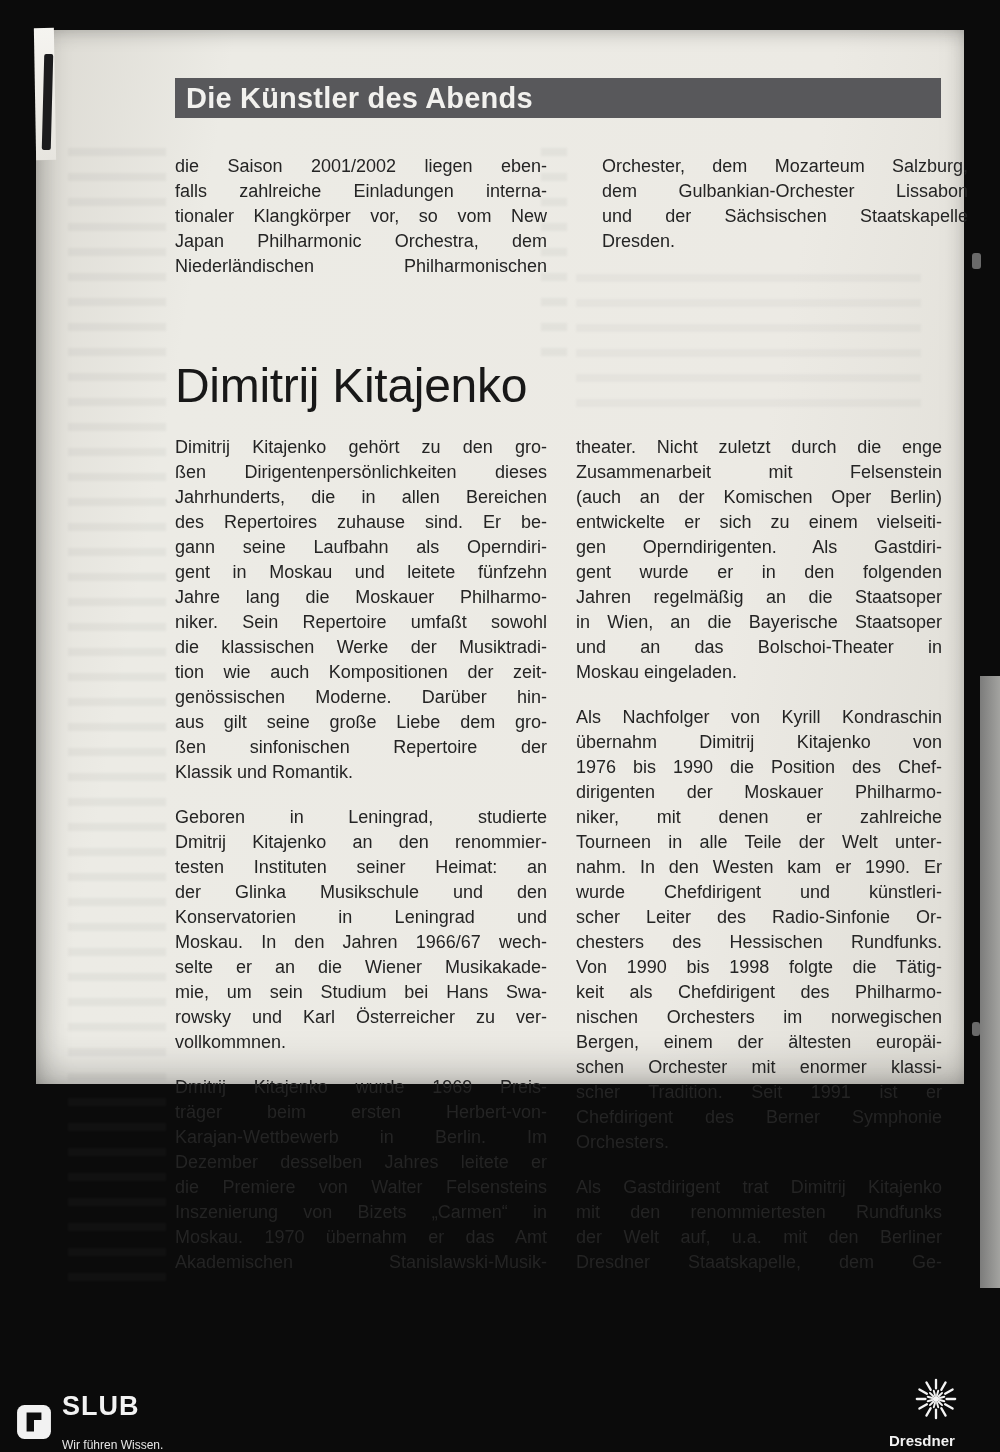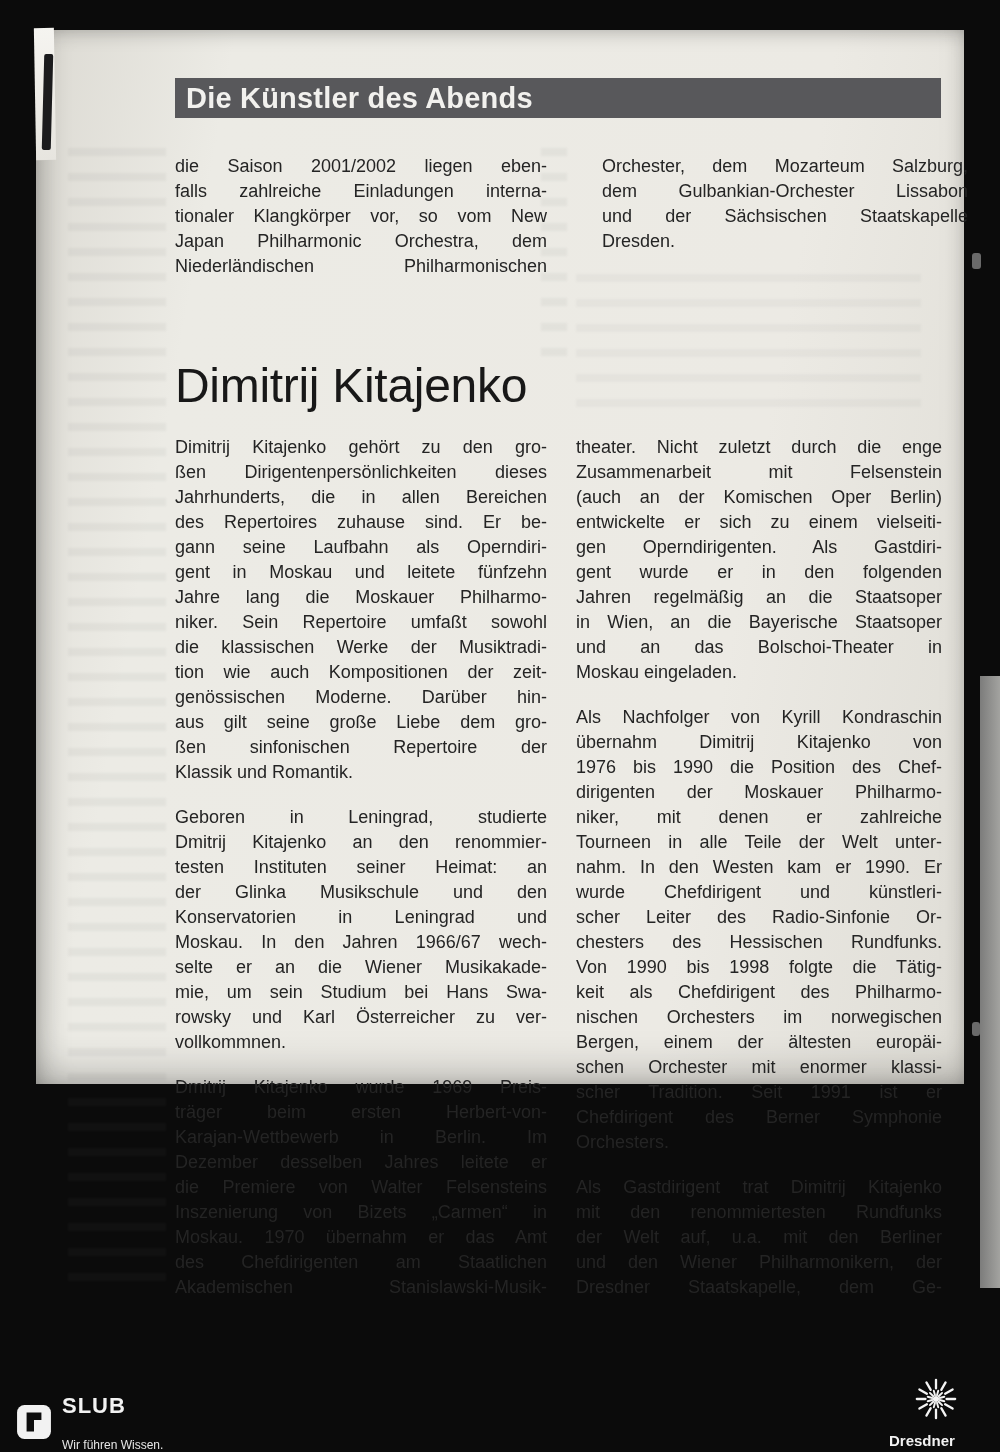--- a/index.html
+++ b/index.html
@@ -72,21 +72,21 @@
   .speck-2 { left:972px; top:1022px; width:8px; height:14px; }
 
   
   .footer {
     position:absolute; left:0; top:1392px; width:1000px; height:60px;
     background:#0b0b0b; display:flex; justify-content:space-between;
     align-items:center; padding:0 16px; color:#f2f2f2;
   }
   .slub { display:flex; align-items:center; gap:10px; }
   .slub-icon { width:36px; height:36px; display:block; }
-  .slub-name { font-size:22px; font-weight:700; letter-spacing:1px; line-height:28px; }
+  .slub-name { font-size:27px; font-weight:700; letter-spacing:1px; line-height:28px; }
   .slub-tagline { font-size:12px; color:#e6e6e6; margin-top:18px; }
   .dp { display:flex; align-items:center; gap:10px;flex-direction:column; }
   .dp-icon { width:46px; height:46px; display:block; }
   .dp-text { font-size:15px; font-weight:700; line-height:18px; }
 </style>
 </head>
 <body>
 
 <div class="canvas">
 
@@ -148,21 +148,20 @@
           <div class="tline">vollkommnen.</div>
         </div>
       <div class="textblock para">
           <div class="tline j">Dmitrij Kitajenko wurde 1969 Preis-</div>
           <div class="tline j">träger beim ersten Herbert-von-</div>
           <div class="tline j">Karajan-Wettbewerb in Berlin. Im</div>
           <div class="tline j">Dezember desselben Jahres leitete er</div>
           <div class="tline j">die Premiere von Walter Felsensteins</div>
           <div class="tline j">Inszenierung von Bizets „Carmen“ in</div>
           <div class="tline j">Moskau. 1970 übernahm er das Amt</div>
-          <div class="tline j">des Chefdirigenten am Staatlichen</div>
           <div class="tline j">Akademischen Stanislawski-Musik-</div>
         </div>
     </div>
 
     <div class="col col-right">
       <div class="textblock para">
           <div class="tline j">theater. Nicht zuletzt durch die enge</div>
           <div class="tline j">Zusammenarbeit mit Felsenstein</div>
           <div class="tline j">(auch an der Komischen Oper Berlin)</div>
           <div class="tline j">entwickelte er sich zu einem vielseiti-</div>
@@ -190,21 +189,20 @@
           <div class="tline j">Bergen, einem der ältesten europäi-</div>
           <div class="tline j">schen Orchester mit enormer klassi-</div>
           <div class="tline j">scher Tradition. Seit 1991 ist er</div>
           <div class="tline j">Chefdirigent des Berner Symphonie</div>
           <div class="tline">Orchesters.</div>
         </div>
       <div class="textblock para">
           <div class="tline j">Als Gastdirigent trat Dimitrij Kitajenko</div>
           <div class="tline j">mit den renommiertesten Rundfunks</div>
           <div class="tline j">der Welt auf, u.a. mit den Berliner</div>
-          <div class="tline j">und den Wiener Philharmonikern, der</div>
           <div class="tline j">Dresdner Staatskapelle, dem Ge-</div>
         </div>
     </div>
   </div>
 
   <div class="next-page-strip"></div>
   <div class="speck speck-1"></div>
   <div class="speck speck-2"></div>
 
   <div class="footer">

